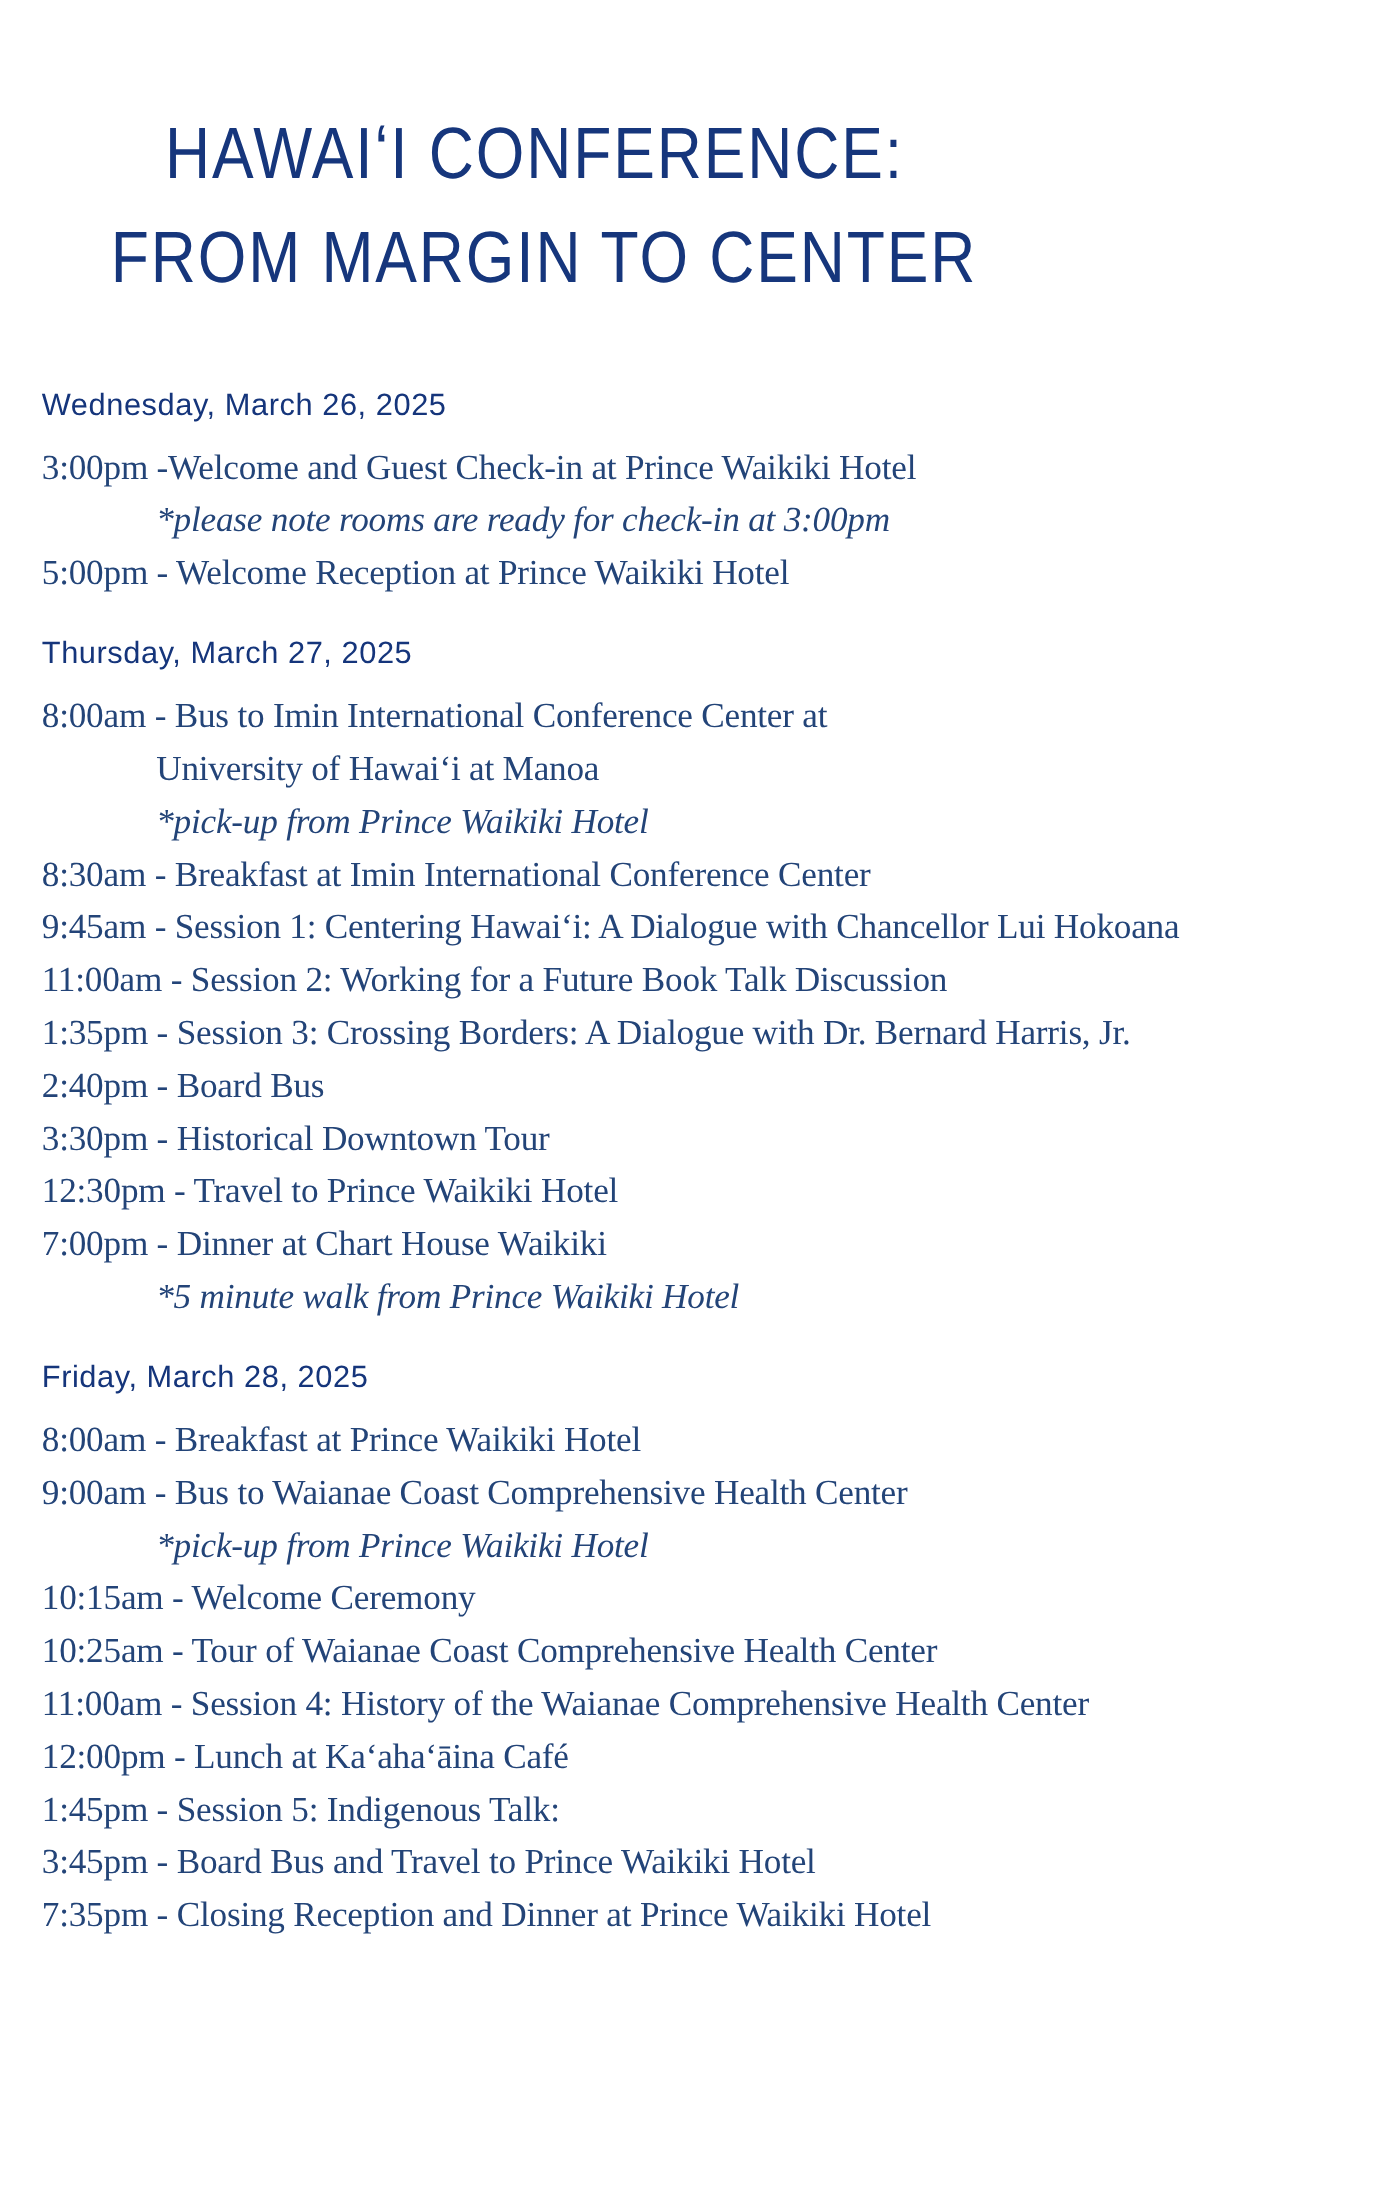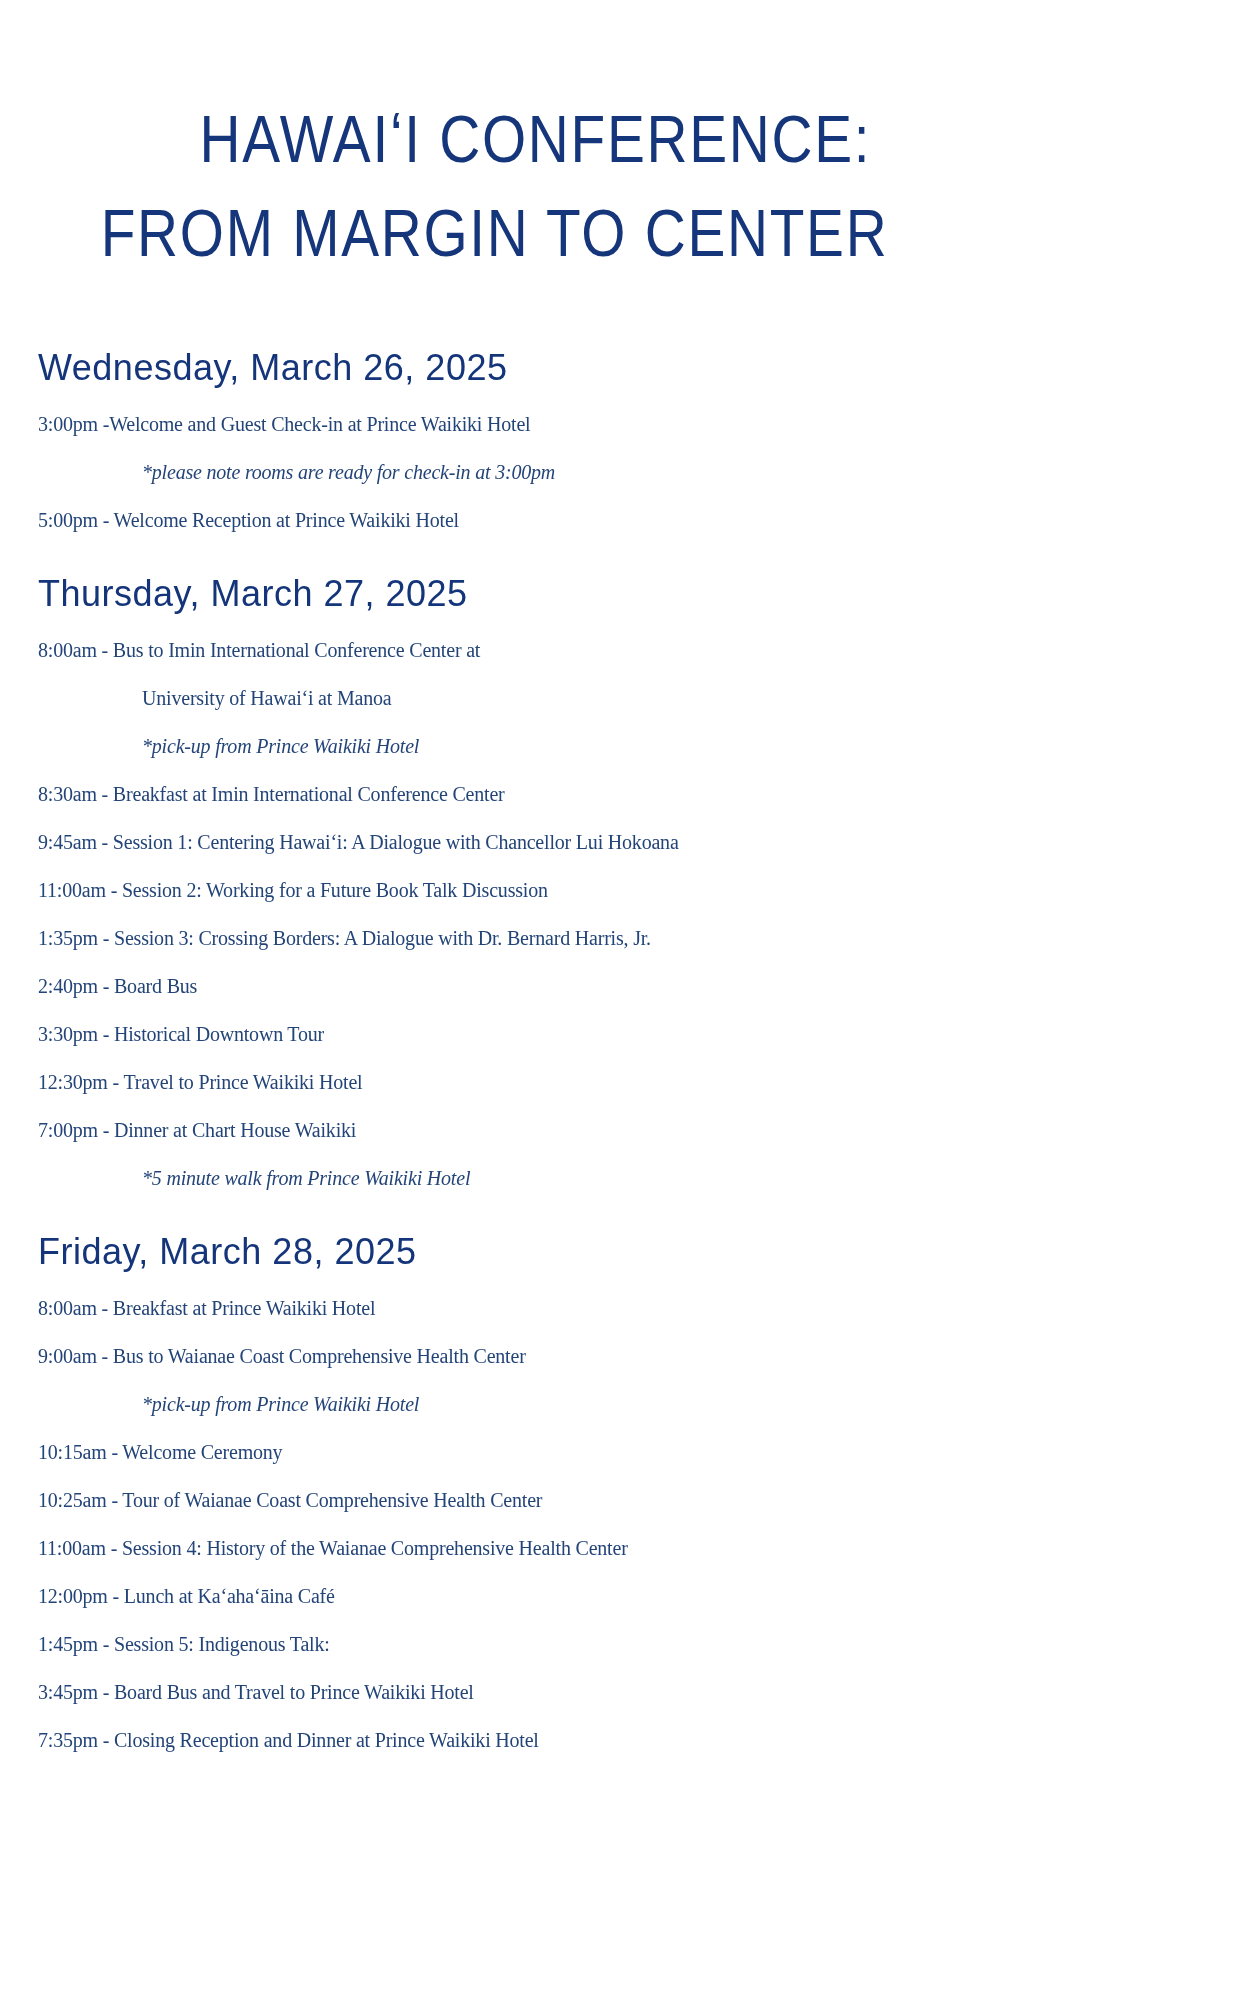--- a/index.html
+++ b/index.html
@@ -16,48 +16,48 @@
     overflow:hidden;
     font-family:"Liberation Serif", serif;
   }
   .doc{
     position:relative;
     width:1250px;height:2000px;
     padding:92px 0 0 38px;
   }
   .title{
     width:896px;
-    text-align:right;
+    text-align:center;
   }
   .title-line{
     font-family:"Liberation Sans", sans-serif;
     font-size:66px;
     line-height:94px;
     font-weight:400;
     color:var(--navy-title);
     letter-spacing:2px;
     transform:scaleX(0.86);
     transform-origin:50% 50%;
     white-space:nowrap;
   }
   #days{margin-top:66px;}
   .day + .day{margin-top:28px;}
   .day-heading{
     font-family:"Liberation Sans", sans-serif;
     font-weight:400;
-    font-size:36px;
+    font-size:28px;
     line-height:44px;
     color:var(--navy-heading);
     letter-spacing:0.5px;
     margin:0 0 10px 0;
   }
   .day-items{margin:0;}
   .item{
     font-family:"Liberation Serif", serif;
-    font-size:20px;
+    font-size:32px;
     line-height:48px;
     color:var(--navy-body);
     letter-spacing:-0.2px;
     white-space:nowrap;
   }
   .item.indent{padding-left:104px;}
   .item.italic{font-style:italic;}
 </style>
 </head>
 <body>

